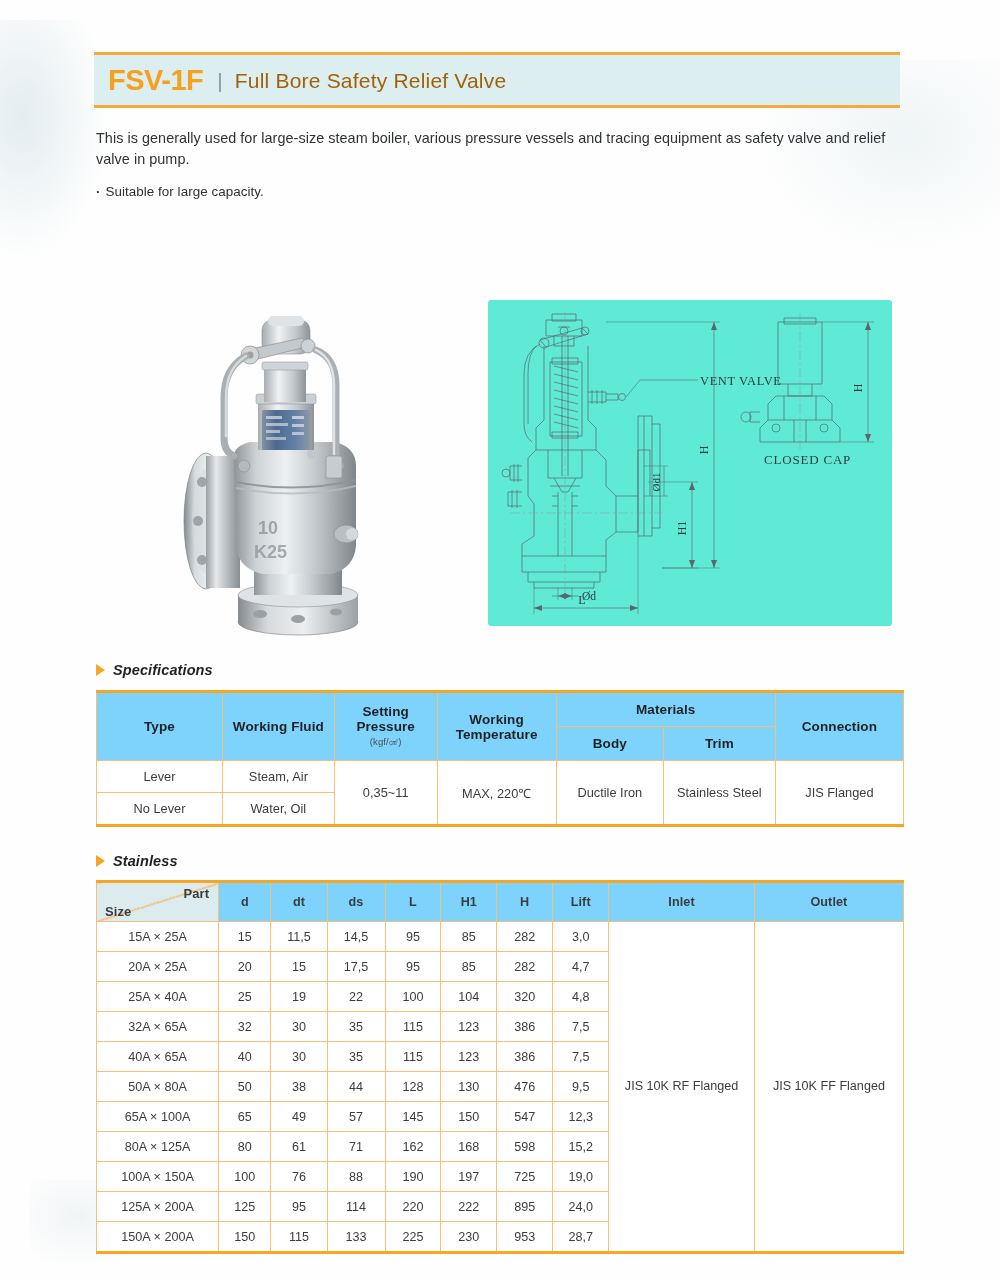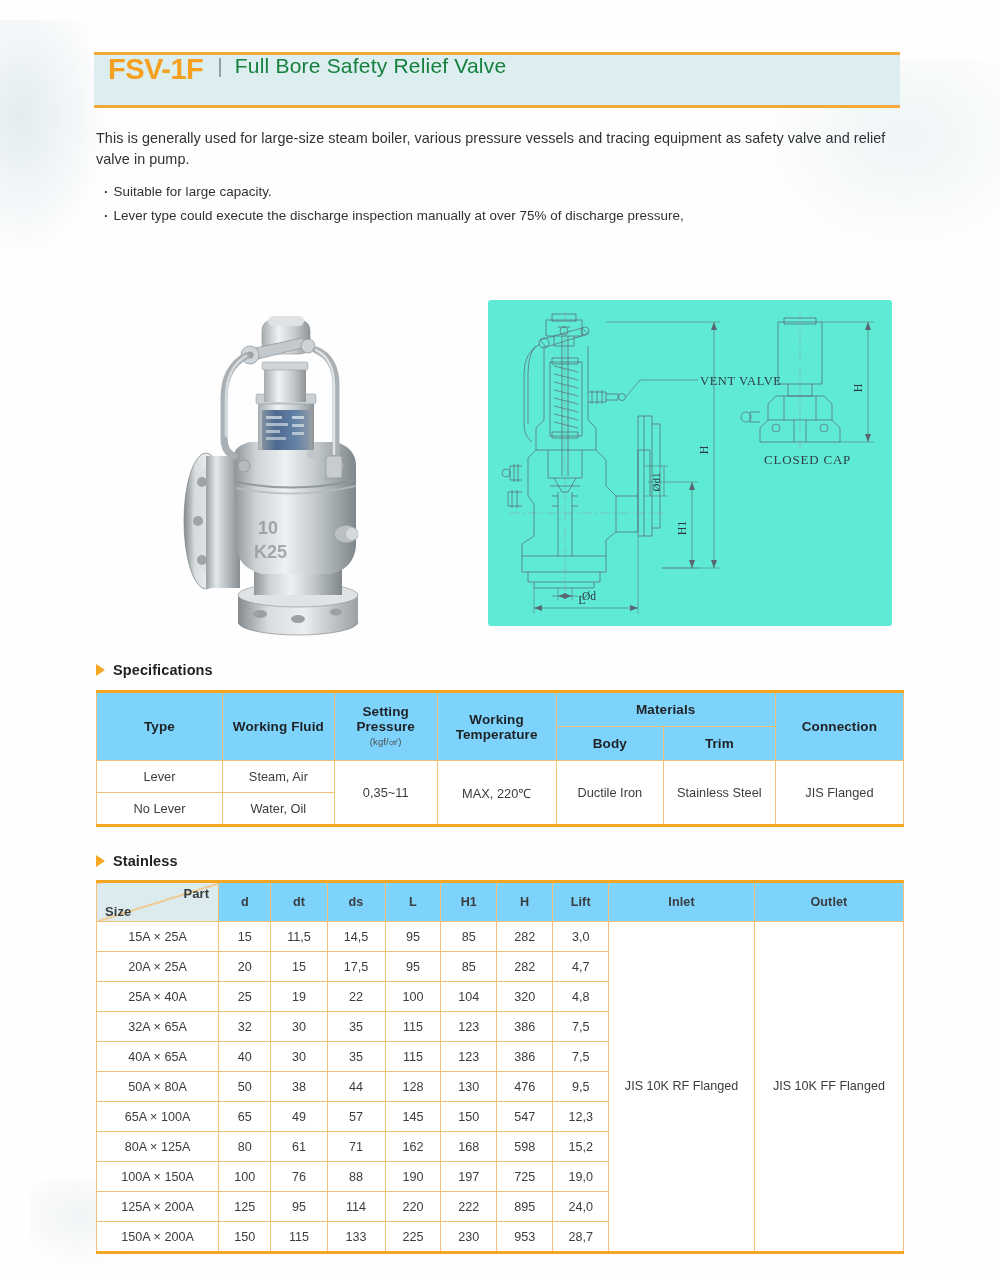--- a/index.html
+++ b/index.html
@@ -52,60 +52,60 @@
     position: absolute;
     left: 94px;
     top: 52px;
     width: 806px;
     height: 56px;
     background: #dceef0;
     border-top: 3px solid #f6aa3c;
     border-bottom: 3px solid #f6aa3c;
     box-sizing: border-box;
     display: flex;
-    align-items: flex-start;
+    align-items: center;
     padding-left: 14px;
   }
   .model-code {
     font-size: 29px;
     font-weight: bold;
     color: #f5a01f;
     letter-spacing: -0.5px;
     line-height: 1;
   }
   .header-sep {
     color: #8d9396;
     font-size: 21px;
     margin: 0 12px 0 14px;
     font-weight: 300;
     line-height: 1;
   }
   .model-name {
     font-size: 21px;
-    color: #15803d;
+    color: #a16207;
     letter-spacing: 0.2px;
     line-height: 1;
   }
 
   
   .desc-block {
     position: absolute;
     left: 96px;
     top: 128px;
     width: 820px;
   }
   .desc-para {
     font-size: 14.4px;
     line-height: 21px;
     color: #2f3234;
     margin: 0 0 10px 0;
     letter-spacing: 0.05px;
   }
   .bullet-list {
-    margin: 8px;
+    margin: 0;
     padding: 0;
     list-style: none;
   }
   .bullet-item {
     font-size: 13.4px;
     line-height: 24px;
     color: #2f3234;
     letter-spacing: 0.05px;
     white-space: nowrap;
   }
@@ -137,20 +137,21 @@
 
   
   .section-heading {
     position: absolute;
     display: flex;
     align-items: center;
     font-size: 14.5px;
     font-weight: bold;
     color: #231f20;
     letter-spacing: 0.1px;
+    font-style: italic;
   }
   .tri {
     width: 0; height: 0;
     border-left: 9px solid #f5a623;
     border-top: 6px solid transparent;
     border-bottom: 6px solid transparent;
     margin-right: 8px;
   }
   #heading-spec { left: 96px; top: 662px; }
   #heading-dim  { left: 96px; top: 853px; }
@@ -247,21 +248,20 @@
   <div class="header-band">
     <span class="model-code">FSV-1F</span>
     <span class="header-sep">|</span>
     <span class="model-name">Full Bore Safety Relief Valve</span>
   </div>
 
   <div class="desc-block">
     <p class="desc-para">This is generally used for large-size steam boiler, various pressure vessels and tracing equipment as safety valve and relief valve in pump.</p>
     <ul class="bullet-list">
       <li class="bullet-item">Suitable for large capacity.</li>
-      <li class="bullet-item">Lever type could execute the discharge inspection manually at over 75% of discharge pressure,</li>
     </ul>
   </div>
 
   <div class="photo-area">
     <svg width="330" height="338" viewBox="0 0 330 338" xmlns="http://www.w3.org/2000/svg">
       <defs>
         <linearGradient id="mtl" x1="0" y1="0" x2="1" y2="0">
           <stop offset="0%" stop-color="#8e9498"></stop>
           <stop offset="18%" stop-color="#cdd2d5"></stop>
           <stop offset="42%" stop-color="#eef1f2"></stop>

